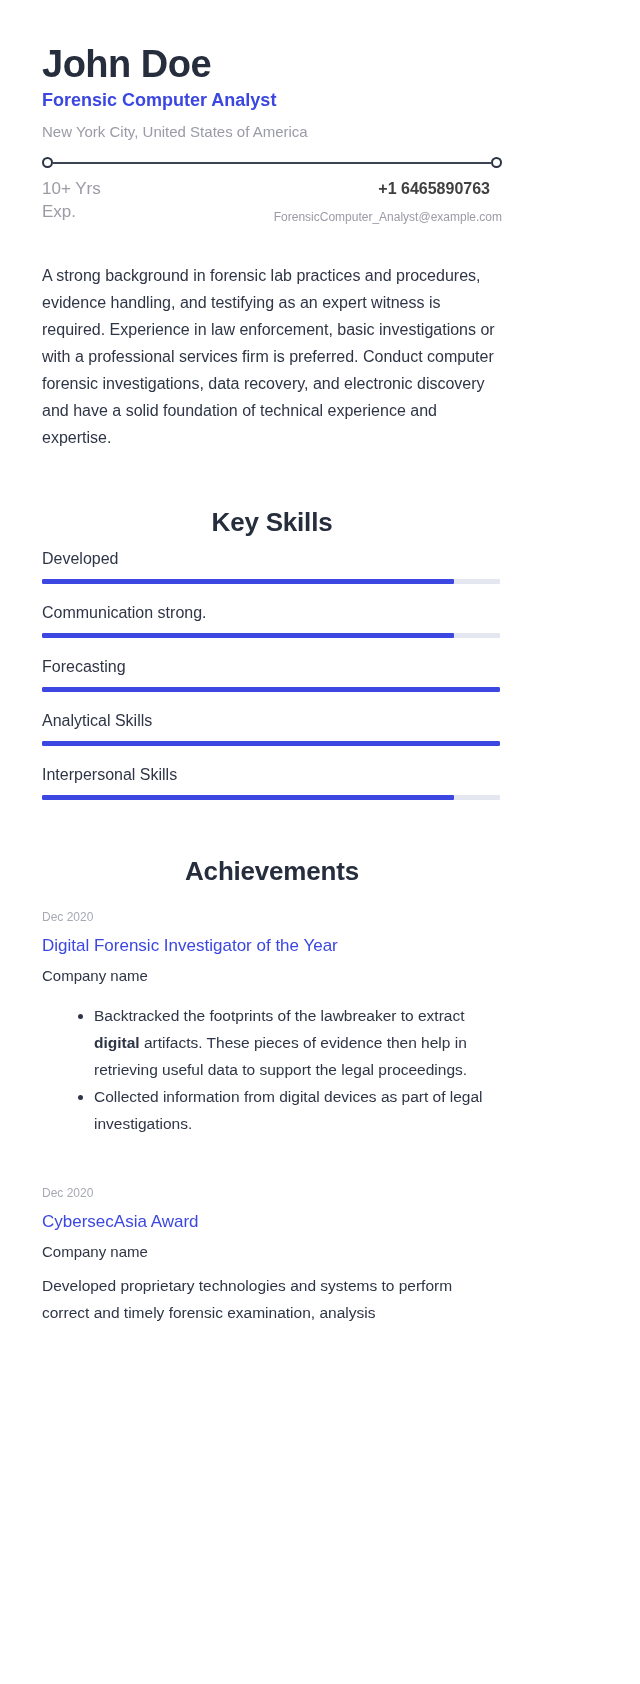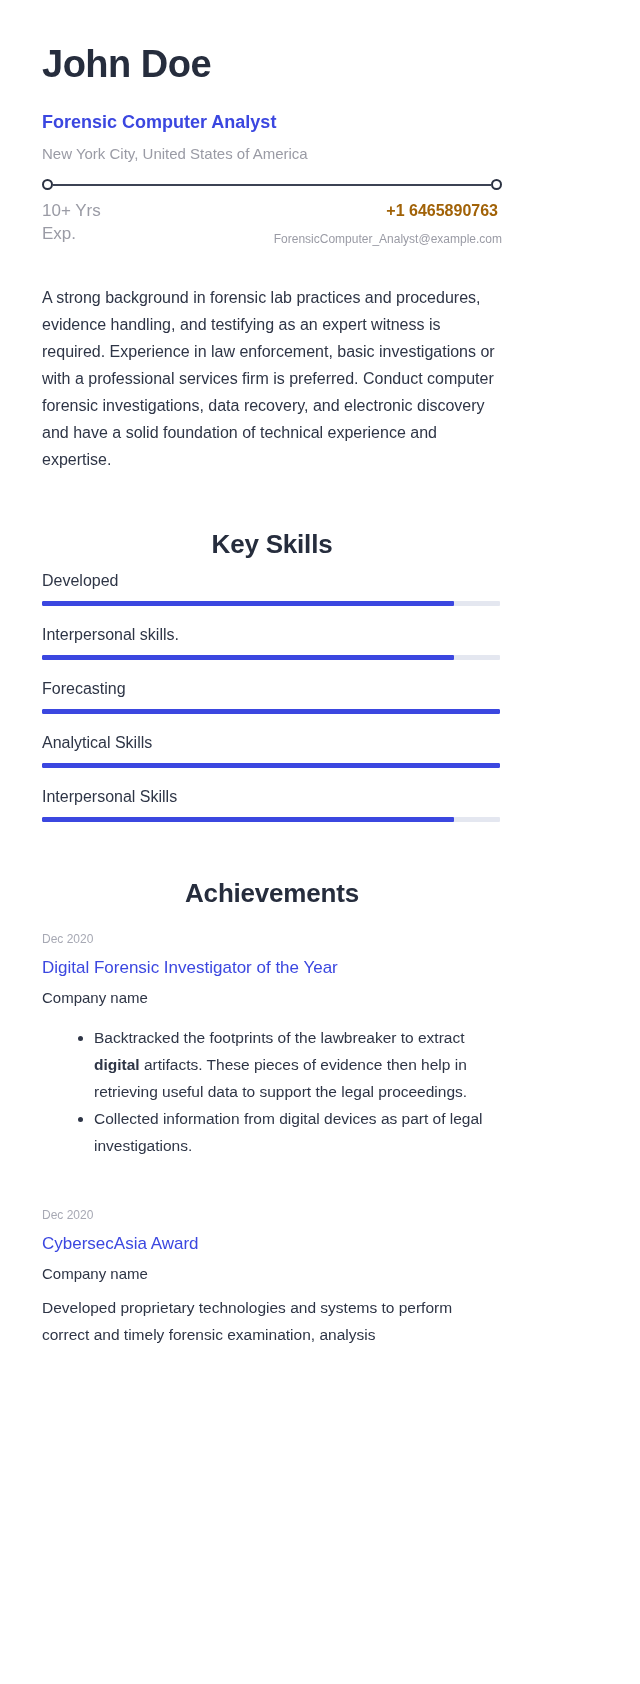--- a/index.html
+++ b/index.html
@@ -29,21 +29,21 @@
     font-weight: bold;
     letter-spacing: -0.5px;
     color: #262d3d;
     line-height: 1.1;
     margin: 8px 0 0 0;
   }
   .job-title {
     font-size: 18px;
     font-weight: bold;
     color: #3b47e0;
-    margin-top: 26px;
+    margin-top: 4px;
     line-height: 1.2;
   }
   .location {
     font-size: 15px;
     color: #9a9ba5;
     margin-top: 12px;
     line-height: 1.2;
   }
 
   
@@ -83,25 +83,25 @@
     position: absolute;
     left: 0;
     top: 4px;
     width: 86px;
     font-size: 17px;
     color: #9a9ba5;
     line-height: 1.35;
   }
   .phone {
     position: absolute;
-    right: 4px;
+    right: 12px;
     top: 6px;
     font-size: 16px;
     font-weight: bold;
-    color: #a16207;
+    color: #404040;
   }
   .email {
     position: absolute;
     right: 0;
     top: 36px;
     font-size: 12px;
     color: #9a9ba5;
     white-space: nowrap;
   }
 
@@ -215,21 +215,21 @@
 
 
     <div class="skill">
       <div class="skill-label">Developed</div>
       <div class="skill-track">
         <div class="skill-fill" style="width: 90%;"></div>
       </div>
     </div>
 
     <div class="skill">
-      <div class="skill-label">Interpersonal skills.</div>
+      <div class="skill-label">Communication strong.</div>
       <div class="skill-track">
         <div class="skill-fill" style="width: 90%;"></div>
       </div>
     </div>
 
     <div class="skill">
       <div class="skill-label">Forecasting</div>
       <div class="skill-track">
         <div class="skill-fill" style="width: 100%;"></div>
       </div>

